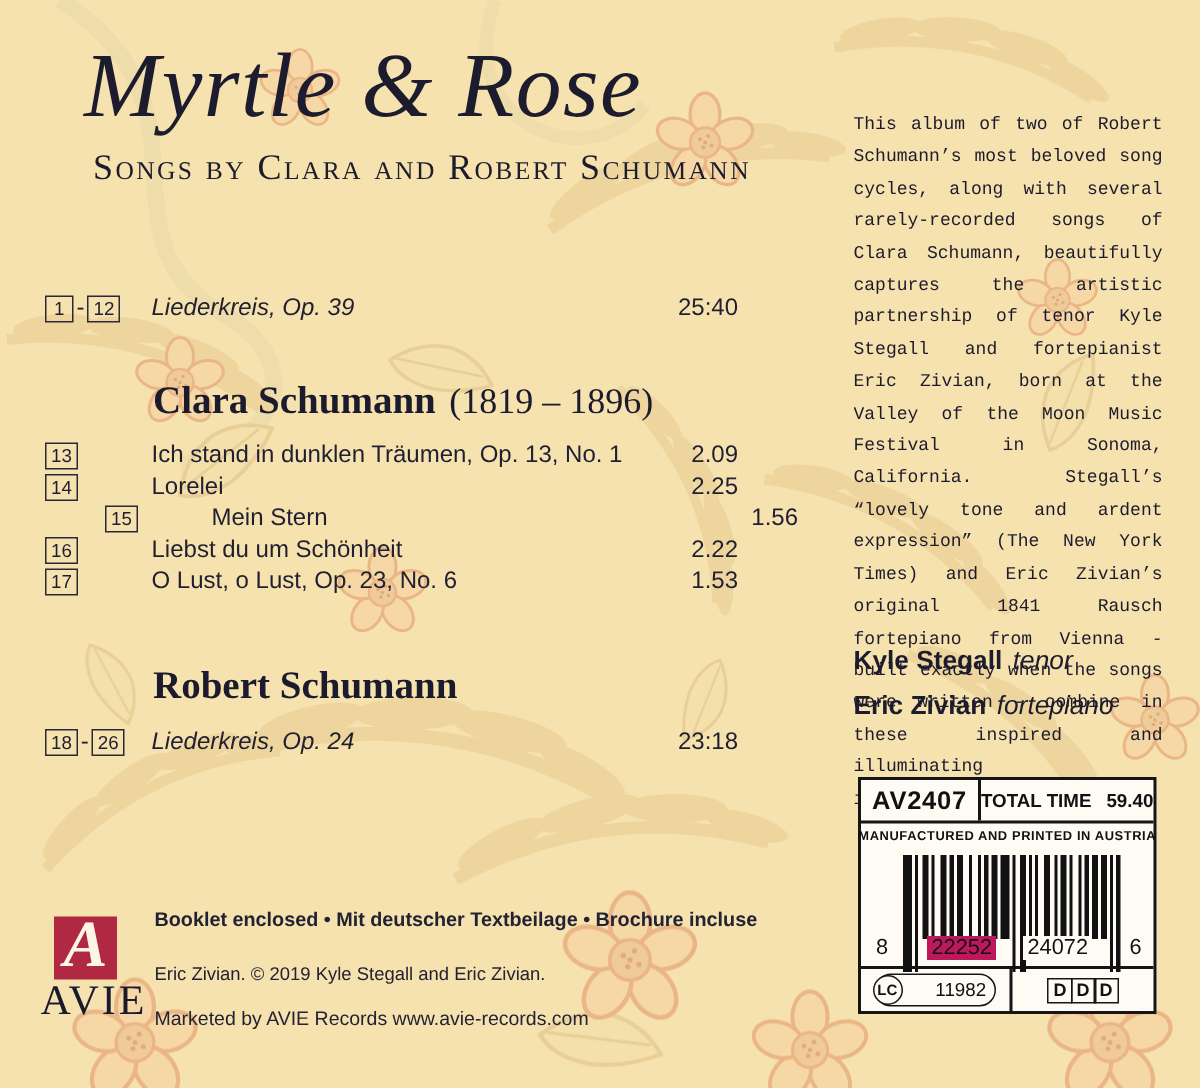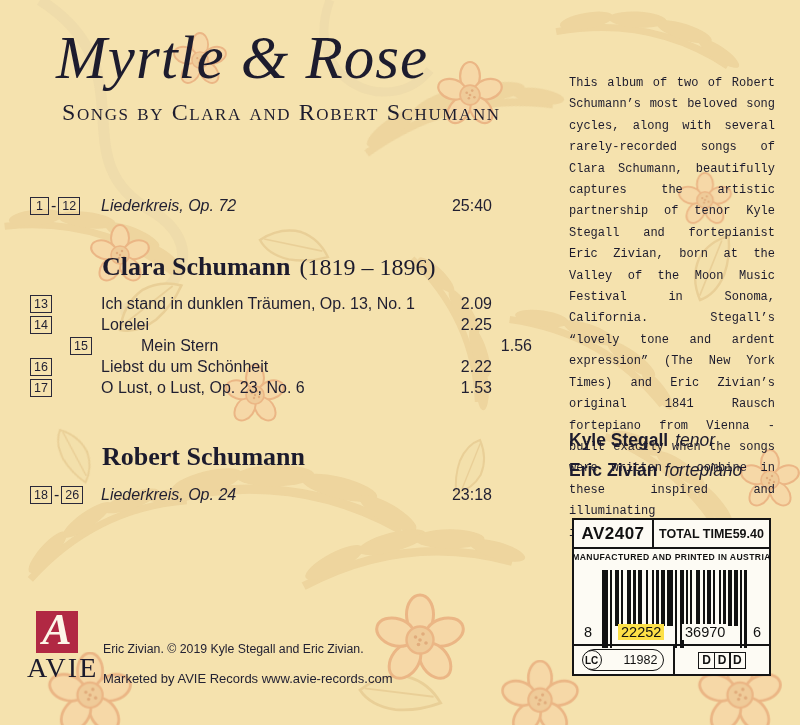--- a/index.html
+++ b/index.html
@@ -56,35 +56,35 @@
     position:absolute; left:572px; top:518px; width:199px; height:158px;
     background:#fdfbf4; border:2px solid #151515; box-sizing:border-box;
     display:flex; flex-direction:column; color:#111;
   }
   .bc-head{ height:27px; flex:none; display:flex; align-items:center;}
   .bc-cat{
     width:78px; flex:none; height:100%; border-right:2px solid #151515;
     display:flex; align-items:center; justify-content:center;
     font-weight:bold; font-size:17px; letter-spacing:.5px;
   }
-  .bc-tt{ flex:1; display:flex; align-items:center; justify-content:center;
-    font-weight:bold; font-size:12.5px; }
+  .bc-tt{ flex:1; display:flex; align-items:center; 
+    font-weight:bold; font-size:12.5px; gap:10px; }
   .bc-made{
     flex:none; border-top:2px solid #151515; height:16px;
     display:flex; align-items:center; justify-content:center;
     font-size:8.6px; font-weight:bold; letter-spacing:.4px; white-space:nowrap;
   }
   .bc-barsarea{ flex:1; position:relative; margin:3px 10px 0 12px; }
   .bars{ position:absolute; left:16px; top:2px; height:78px; display:flex; overflow:hidden; right:12px;}
   .bar{ flex:none; height:56px; background:#111; }
   .bar.space{ background:transparent; }
   .bar.tall{ height:78px; }
   .bc-digits span{ position:absolute; bottom:4px; font-size:14.5px; }
   .d-first{ left:-2px; }
-  .d-left{ left:32px; background:#fde047; padding:0 3px; }
+  .d-left{ left:32px; background:#be185d; padding:0 3px; }
   .d-right{ left:96px; background:#fdfbf4; padding:0 3px; }
   .d-last{ right:-2px; }
   .bc-foot{ flex:none; border-top:2px solid #151515; height:28px; display:flex; }
   .bc-lc-cell{ width:99px; flex:none; border-right:2px solid #151515;
     display:flex; align-items:center; justify-content:center; }
   .lc-oval{ display:inline-flex; align-items:center; border:1.6px solid #161616;
     border-radius:12px; height:20px; padding:0 6px 0 0;gap:21px; }
   .lc-circle{ border:1.6px solid #161616; border-radius:50%; width:20px; height:20px;
     margin-left:-2px; display:flex; align-items:center; justify-content:center;
     font-size:10px; font-weight:bold; background:#fdfbf4; box-sizing:border-box;}
@@ -182,21 +182,21 @@
 
   <div class="album-title">Myrtle &amp; Rose</div>
   <div class="album-subtitle">Songs by Clara and Robert Schumann</div>
 
   <div class="track-row" style="top:196px;">
     <span class="num-col">
       <span class="nbox">1</span>
       <span>-</span>
       <span class="nbox">12</span>
     </span>
-    <span class="t-title it">Liederkreis, Op. 72</span>
+    <span class="t-title it">Liederkreis, Op. 39</span>
     <span class="t-time">25:40</span>
   </div>
 
   <div class="composer-heading" style="top:253px;">
     <span>Clara Schumann</span><span class="dates">(1819 – 1896)</span>
   </div>
   <div class="track-row" style="top:294px;">
     <span class="num-col">
         <span class="nbox">13</span>
       </span>
@@ -313,21 +313,21 @@
           <div class="bar space" style="width: 2.1px;"></div>
           <div class="bar" style="width: 4.2px;"></div>
           <div class="bar space" style="width: 2.1px;"></div>
           <div class="bar tall" style="width: 2.1px;"></div>
           <div class="bar space tall" style="width: 2.1px;"></div>
           <div class="bar tall" style="width: 6.3px;"></div>
         </div>
       <div class="bc-digits">
         <span class="d-first">8</span>
         <span class="d-left">22252</span>
-        <span class="d-right">36970</span>
+        <span class="d-right">24072</span>
         <span class="d-last">6</span>
       </div>
     </div>
     <div class="bc-foot">
       <div class="bc-lc-cell">
         <span class="lc-oval">
           <span class="lc-circle">LC</span>
           <span class="lc-num">11982</span>
         </span>
       </div>
@@ -337,16 +337,17 @@
         <span class="dbox">D</span>
       </div>
     </div>
   </div>
 
   <div class="logo-square">
     <span class="logo-letter">A</span>
   </div>
   <div class="logo-name">AVIE</div>
 
+  <div class="fine-print" id="fp1">Booklet enclosed  •  Mit deutscher Textbeilage  •  Brochure incluse</div>
   <div class="fine-print" id="fp3">Eric Zivian. © 2019 Kyle Stegall and Eric Zivian.</div>
   <div class="fine-print" id="fp4">Marketed by AVIE Records www.avie-records.com</div>
 
 </div>
 
 </body></html>

